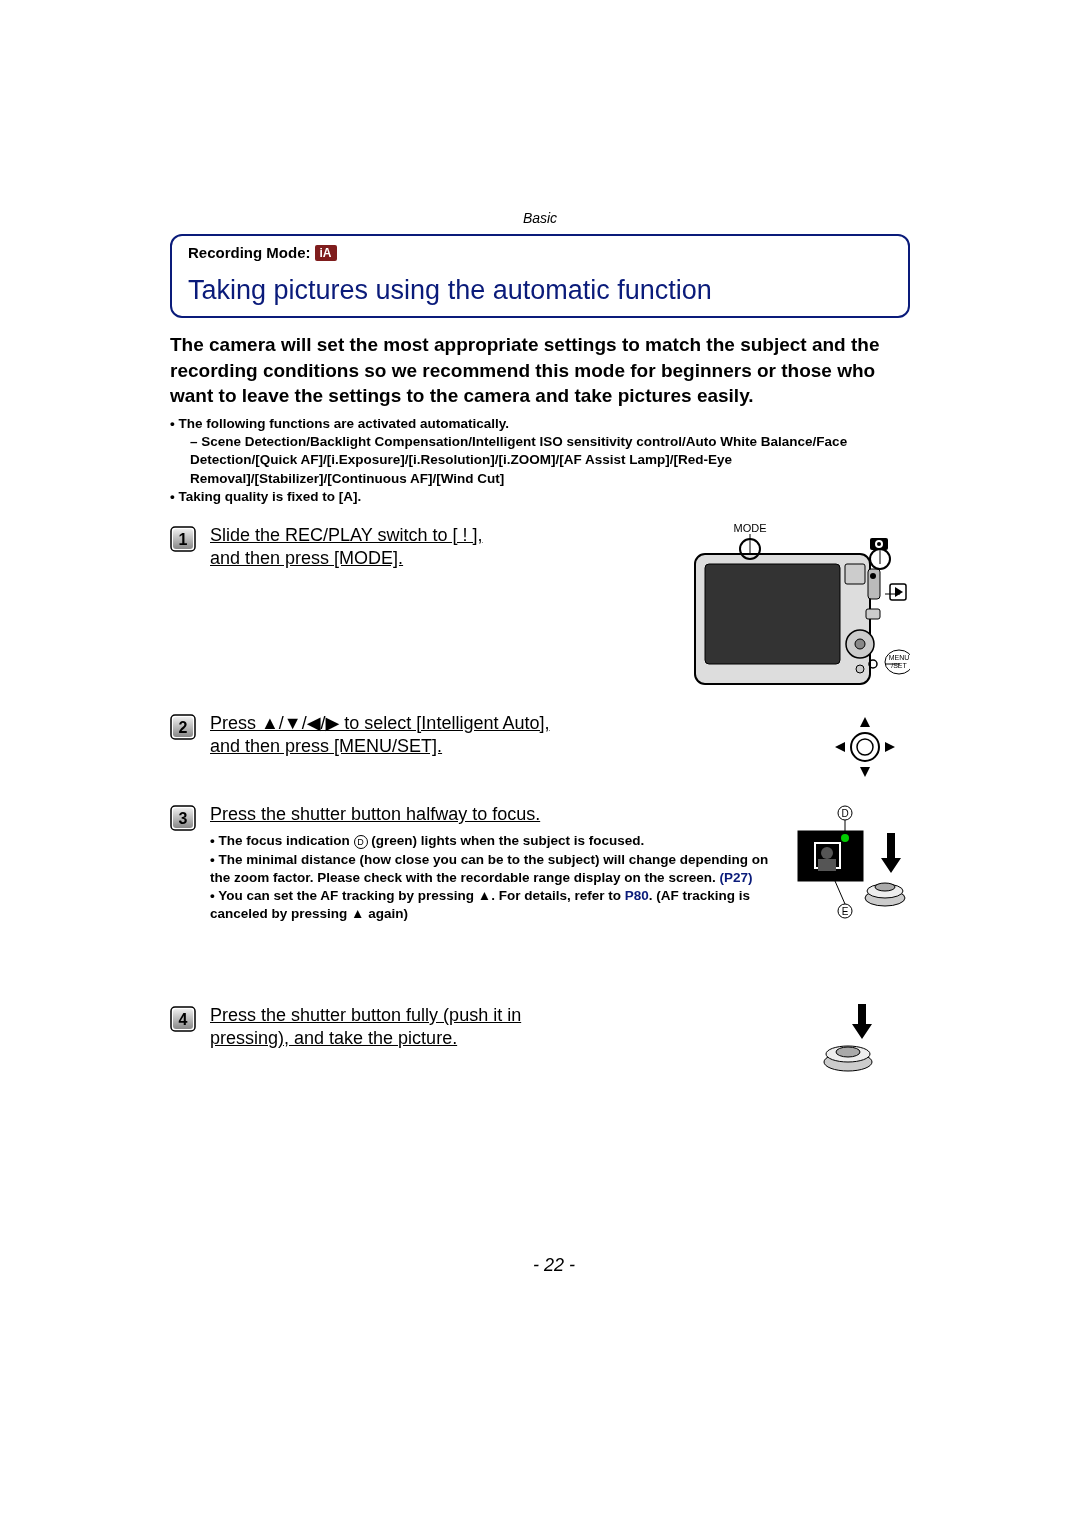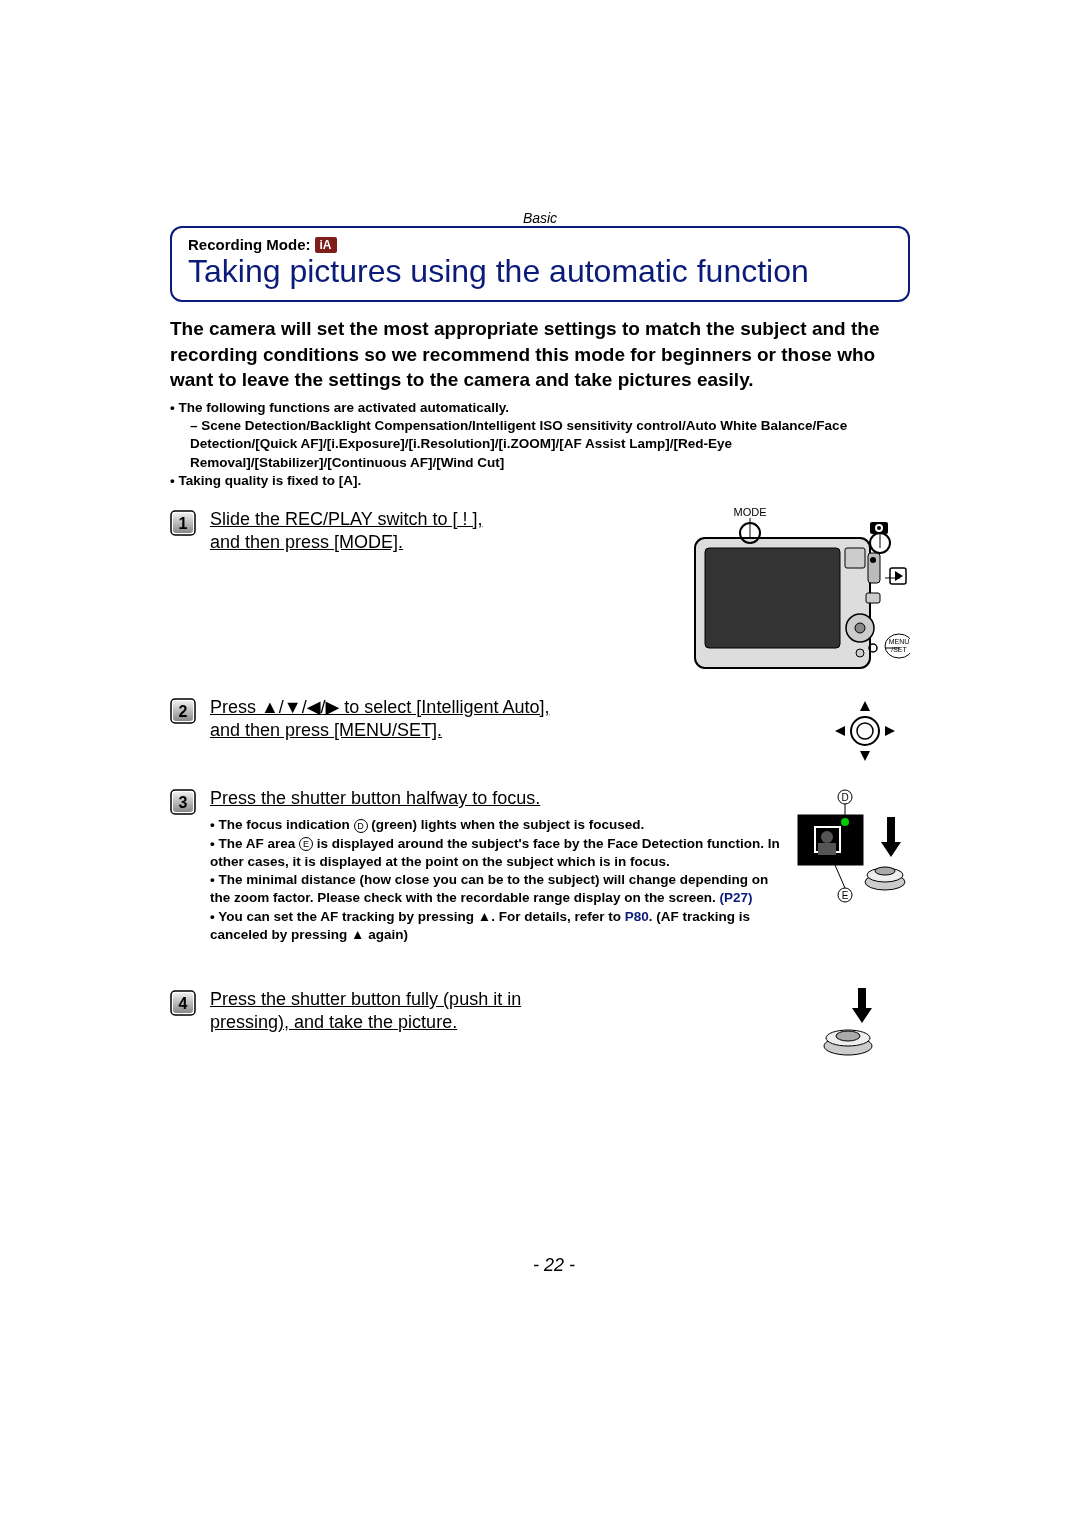--- a/index.html
+++ b/index.html
@@ -14,20 +14,21 @@
     width: 1080px;
     height: 1526px;
     position: relative;
     box-sizing: border-box;
     padding: 210px 170px 0 170px;
   }
   .section-header {
     text-align: center;
     font-style: italic;
     font-size: 14px;
+    margin-bottom: 8px;
   }
   .title-box {
     border: 2px solid #0a1b7a;
     border-radius: 12px;
     padding: 8px 16px 10px 16px;
     margin-bottom: 14px;
   }
   .recording-mode {
     font-weight: bold;
     font-size: 15px;
@@ -42,23 +43,23 @@
     background: #7f1d1d;
     color: #fff;
     font-size: 12px;
     font-weight: bold;
     align-items: center;
     justify-content: center;
     border-radius: 2px;
   }
   .title-main {
     color: #0a1b7a;
-    font-size: 32px;
+    font-size: 27px;
     font-weight: normal;
-    margin: 0 0 0 0;
+    margin: 14px 0 0 0;
   }
   .title-sub {
     color: #0a1b7a;
     font-size: 18px;
     margin-top: 2px;
   }
   .intro {
     font-weight: bold;
     font-size: 19px;
     line-height: 1.35;
@@ -275,21 +276,20 @@
               <stop offset="1" stop-color="#888"></stop>
             </linearGradient>
           </defs>
           <text x="13" y="19" text-anchor="middle" font-family="Arial" font-size="16" font-weight="bold" fill="#000">3</text>
         </svg>
     </div>
     <div class="step-body">
       <div class="step-main">Press the shutter button halfway to focus.</div>
       <ul class="step-notes">
         <li><span>The focus indication </span><span class="inline-icon">D</span><span> (green) lights when the subject is focused.</span></li>
-        <li><span>The AF area </span><span class="inline-icon">E</span><span> is displayed around the subject's face by the Face Detection function. In other cases, it is displayed at the point on the subject which is in focus.</span></li>
         <li><span>The minimal distance (how close you can be to the subject) will change depending on the zoom factor. Please check with the recordable range display on the screen. </span><span class="ref-link">(P27)</span></li>
         <li><span>You can set the AF tracking by pressing ▲. For details, refer to </span><span class="ref-link">P80</span><span>. (AF tracking is canceled by pressing ▲ again)</span></li>
       </ul>
     </div>
     <div class="step-figure step3-right">
       <svg width="120" height="180" viewBox="0 0 120 180">
 
         <circle cx="55" cy="10" r="7" fill="none" stroke="#000"></circle>
         <text x="55" y="14" text-anchor="middle" font-size="10">D</text>
         <line x1="55" y1="17" x2="55" y2="30" stroke="#000"></line>

